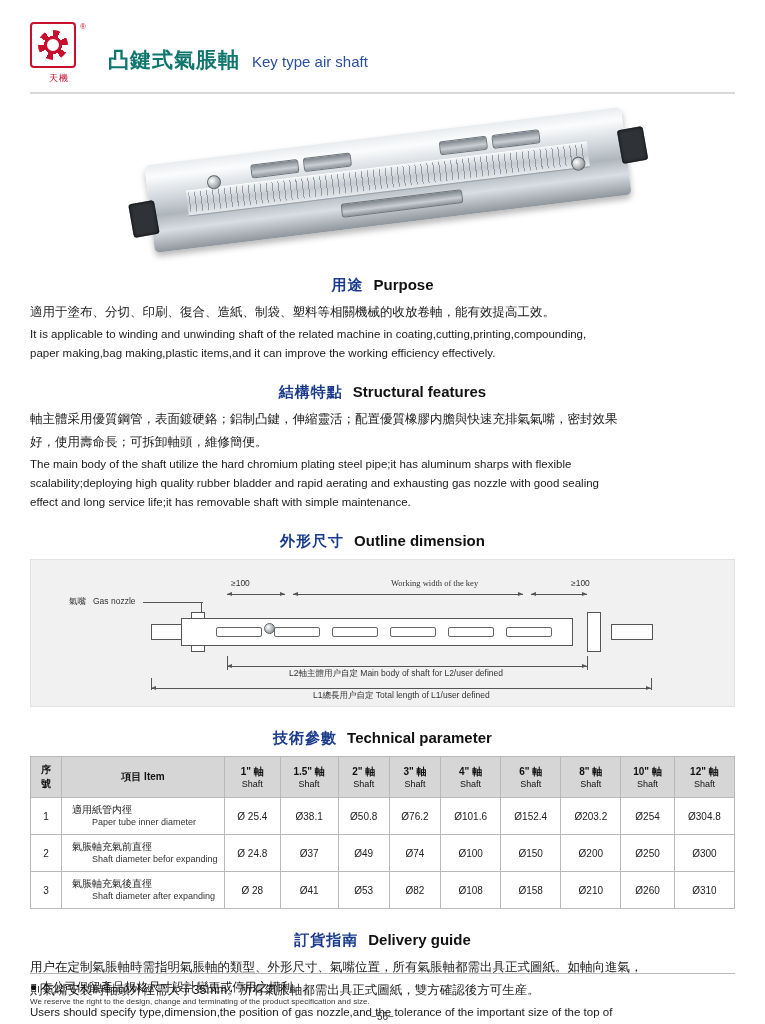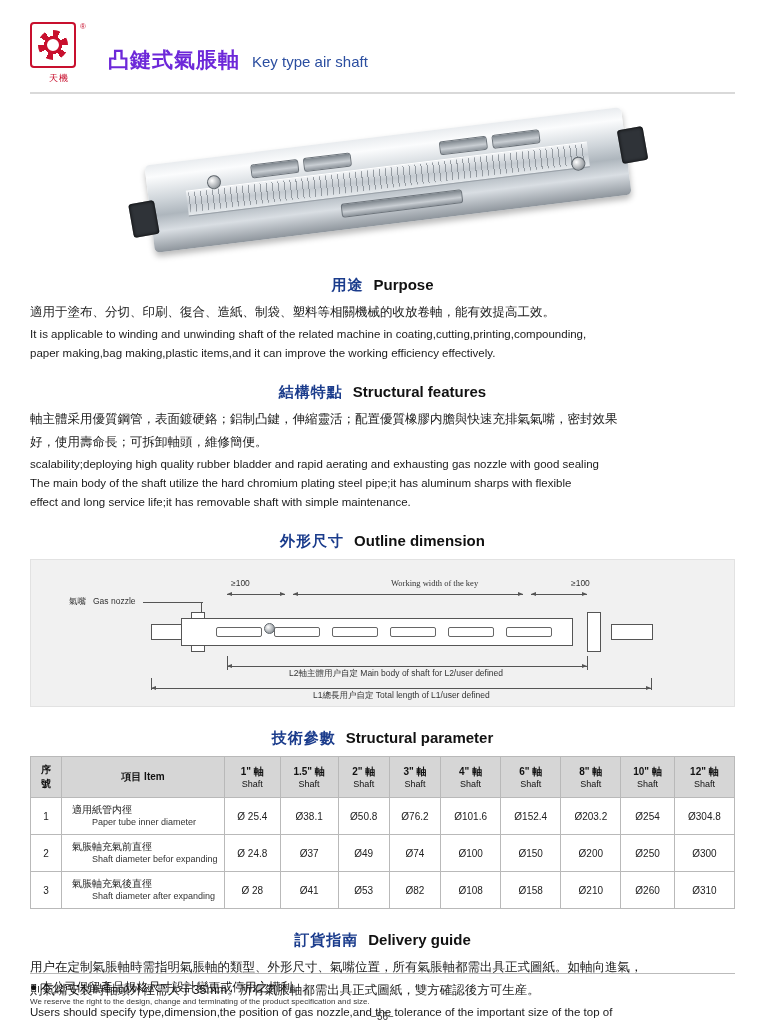--- a/index.html
+++ b/index.html
@@ -51,21 +51,21 @@
   }
   .logo .cname{
     position:absolute;left:0;top:50px;width:58px;text-align:center;
     font-size:9px;color:#c8102e;letter-spacing:1px;
   }
   .title-wrap{
     position:absolute;left:108px;top:46px;
     display:flex;align-items:baseline;gap:12px;
   }
   .title-cn{
-    font-size:21px;font-weight:bold;color:#6d28d9;letter-spacing:1px;
+    font-size:21px;font-weight:bold;color:#0f766e;letter-spacing:1px;
   }
   .title-en{
     font-size:15px;color:#2b4ea0;
   }
   .header-rule{
     position:absolute;left:30px;right:30px;top:92px;height:2px;background:#d9d9d9;
   }
   
   .hero{
     position:relative;
@@ -220,22 +220,22 @@
     <p class="cn indent">適用于塗布、分切、印刷、復合、造紙、制袋、塑料等相關機械的收放卷軸，能有效提高工效。</p>
     <p class="en indent">It is applicable to winding and unwinding shaft of the related machine in coating,cutting,printing,compounding,</p>
     <p class="en indent">paper making,bag making,plastic items,and it can improve the working efficiency effectively.</p>
 
     <div class="sec-head">
       <span class="sec-cn">結構特點</span>
       <span class="sec-en">Structural features</span>
     </div>
     <p class="cn">軸主體采用優質鋼管，表面鍍硬鉻；鋁制凸鍵，伸縮靈活；配置優質橡膠内膽與快速充排氣氣嘴，密封效果</p>
     <p class="cn">好，使用壽命長；可拆卸軸頭，維修簡便。</p>
+    <p class="en">The main body of the shaft utilize the hard chromium plating steel pipe;it has aluminum sharps with flexible</p>
     <p class="en">scalability;deploying high quality rubber bladder and rapid aerating and exhausting gas nozzle with good sealing</p>
-    <p class="en">The main body of the shaft utilize the hard chromium plating steel pipe;it has aluminum sharps with flexible</p>
     <p class="en">effect and long service life;it has removable shaft with simple maintenance.</p>
 
     <div class="sec-head">
       <span class="sec-cn">外形尺寸</span>
       <span class="sec-en">Outline dimension</span>
     </div>
 
     <div class="drawing">
 
       <span class="dw-label" style="left:38px;top:36px;">氣嘴</span>
@@ -270,21 +270,21 @@
       <span class="dw-label" style="left:258px;top:108px;">L2軸主體用户自定 Main body of shaft for L2/user defined</span>
 
       <div class="vtick" style="left:120px;top:118px;height:12px;"></div>
       <div class="vtick" style="left:620px;top:118px;height:12px;"></div>
       <div class="dim-line" style="left:120px;top:128px;width:500px;"></div>
       <span class="dw-label" style="left:282px;top:130px;">L1總長用户自定  Total length of L1/user defined</span>
     </div>
 
     <div class="sec-head">
       <span class="sec-cn">技術參數</span>
-      <span class="sec-en">Structural parameter</span>
+      <span class="sec-en">Technical parameter</span>
     </div>
 
     <table>
       <thead>
         <tr>
           <th style="width:26px;">序<br>號</th>
           <th style="width:150px;">項目 Item</th>
           <th><span>1" 軸</span><span class="en">Shaft</span></th>
           <th><span>1.5" 軸</span><span class="en">Shaft</span></th>
           <th><span>2" 軸</span><span class="en">Shaft</span></th>

